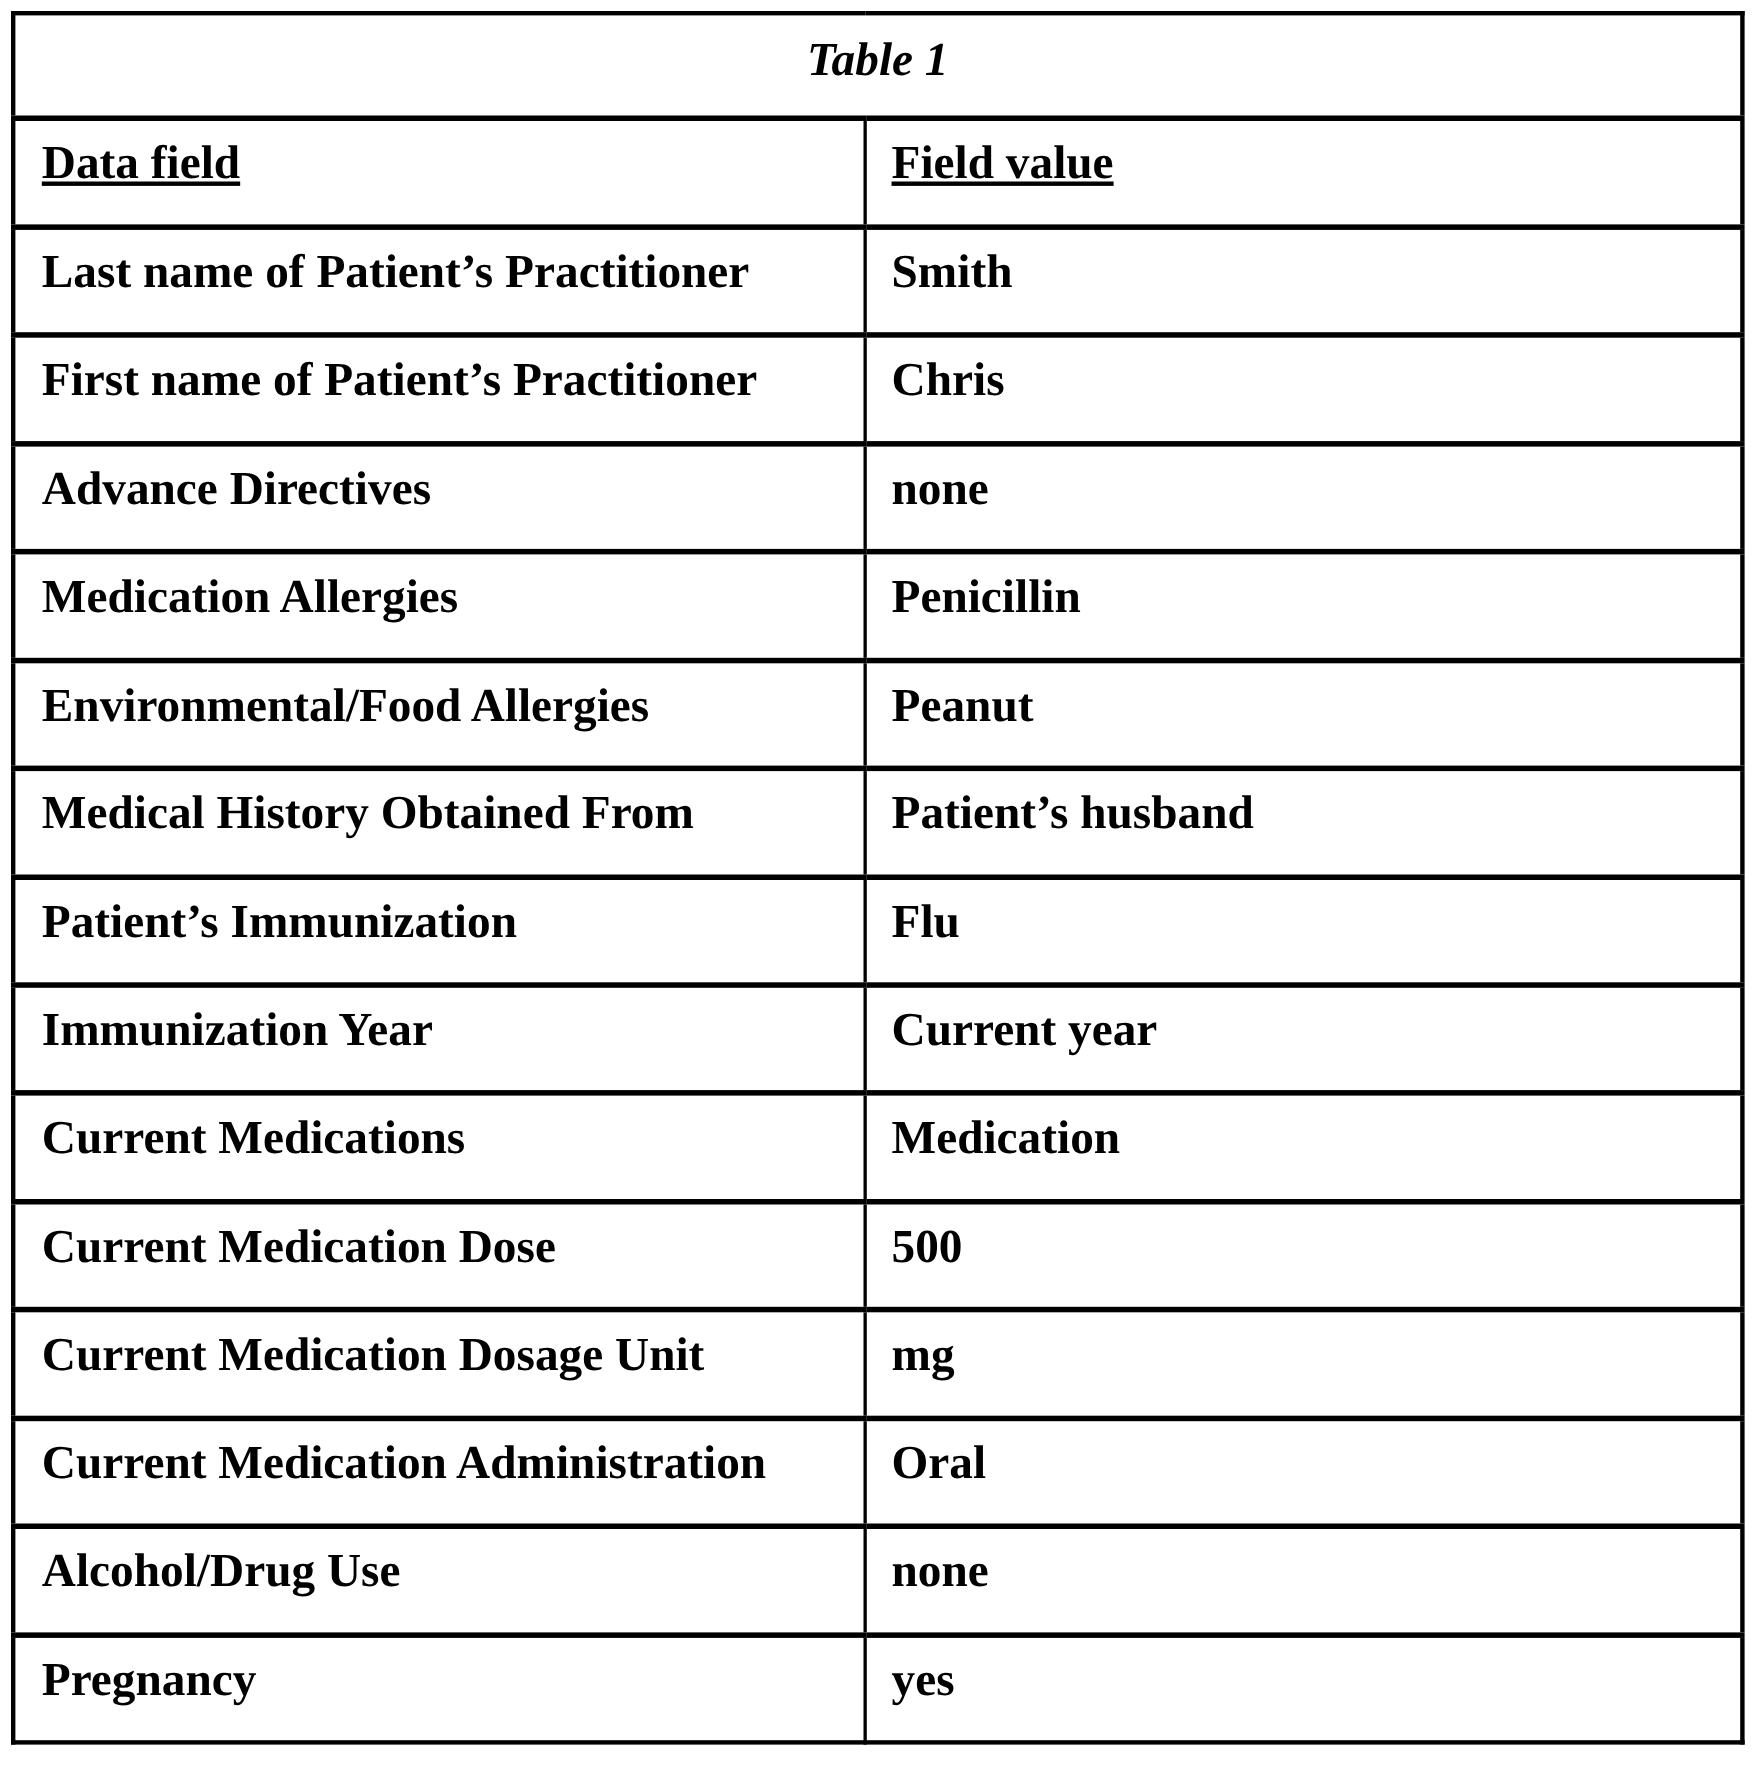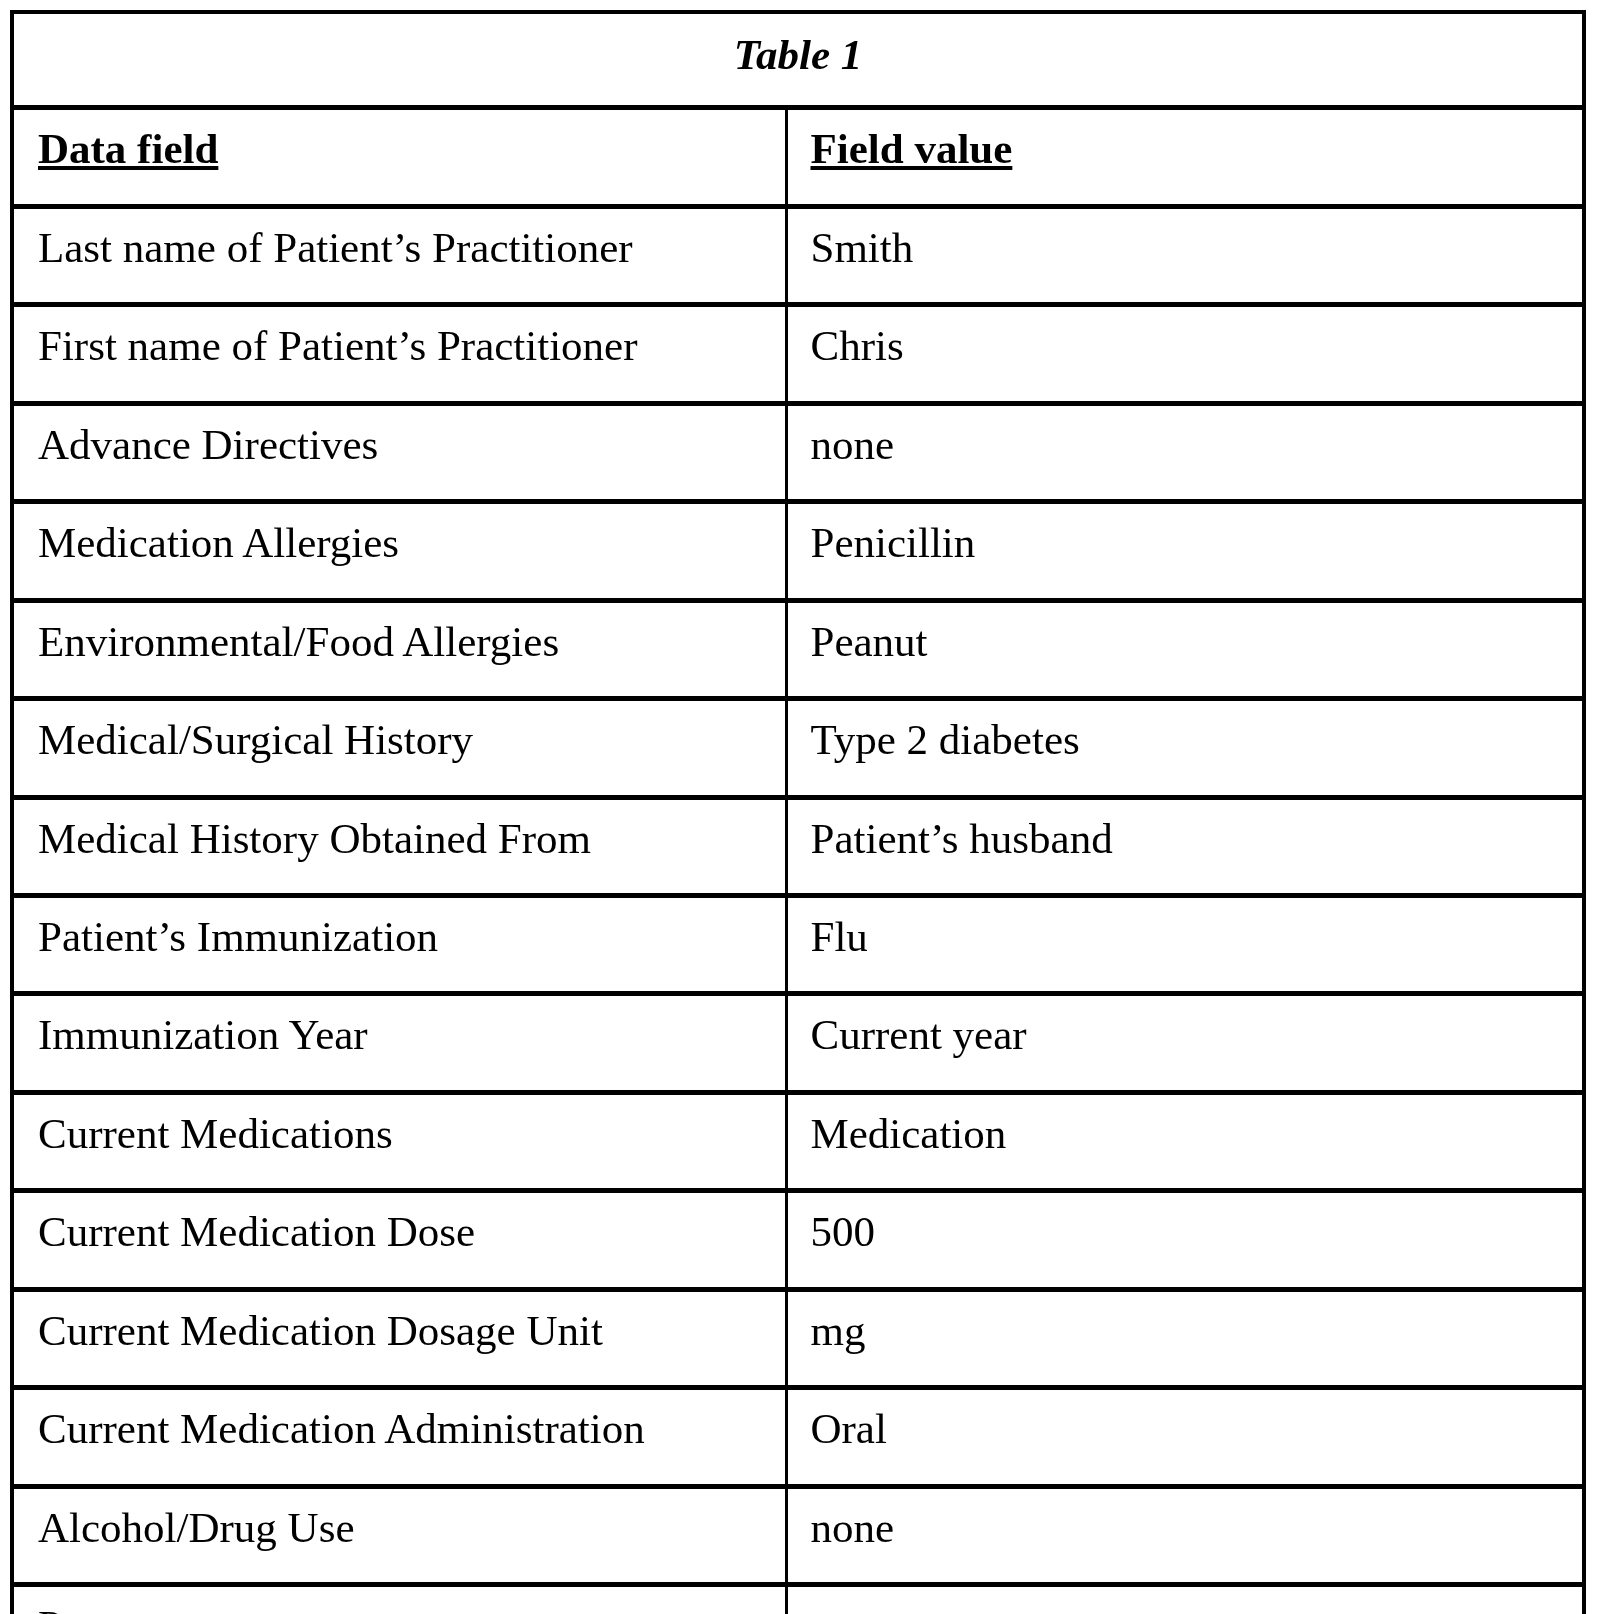--- a/index.html
+++ b/index.html
@@ -26,21 +26,21 @@
     border: 4px solid #000000;
     font-size: 43px;
     line-height: 1.15;
   }
   col.c-field { width: 49.3%; }
   col.c-value { width: 50.7%; }
 
   td, th {
     vertical-align: top;
     text-align: left;
-    font-weight: normal;
+    font-weight: bold;
     padding: 14px 18px 30px 24px;
     overflow: hidden;
     white-space: nowrap;
   }
   
   tr.rule > td, tr.rule > th {
     border-top: 5px solid #000000;
   }
   
   td.value-col, th.value-col {
@@ -91,24 +91,20 @@
       </tr>
       <tr class="data-row rule">
         <td>Medication Allergies</td>
         <td class="value-col">Penicillin</td>
       </tr>
       <tr class="data-row rule">
         <td>Environmental/Food Allergies</td>
         <td class="value-col">Peanut</td>
       </tr>
       <tr class="data-row rule">
-        <td>Medical/Surgical History</td>
-        <td class="value-col">Type 2 diabetes</td>
-      </tr>
-      <tr class="data-row rule">
         <td>Medical History Obtained From</td>
         <td class="value-col">Patient’s husband</td>
       </tr>
       <tr class="data-row rule">
         <td>Patient’s Immunization</td>
         <td class="value-col">Flu</td>
       </tr>
       <tr class="data-row rule">
         <td>Immunization Year</td>
         <td class="value-col">Current year</td>

